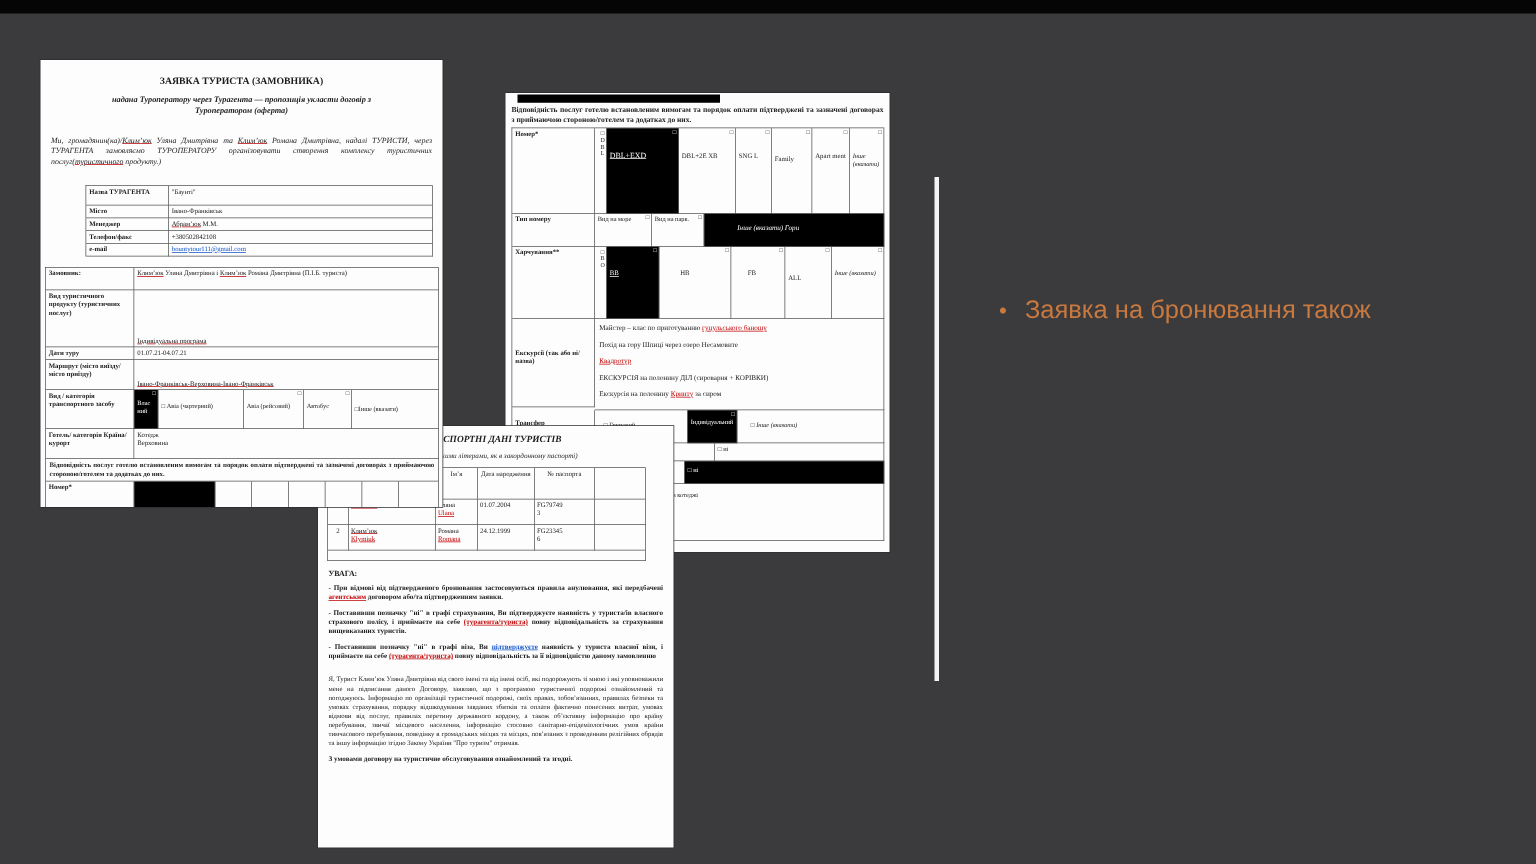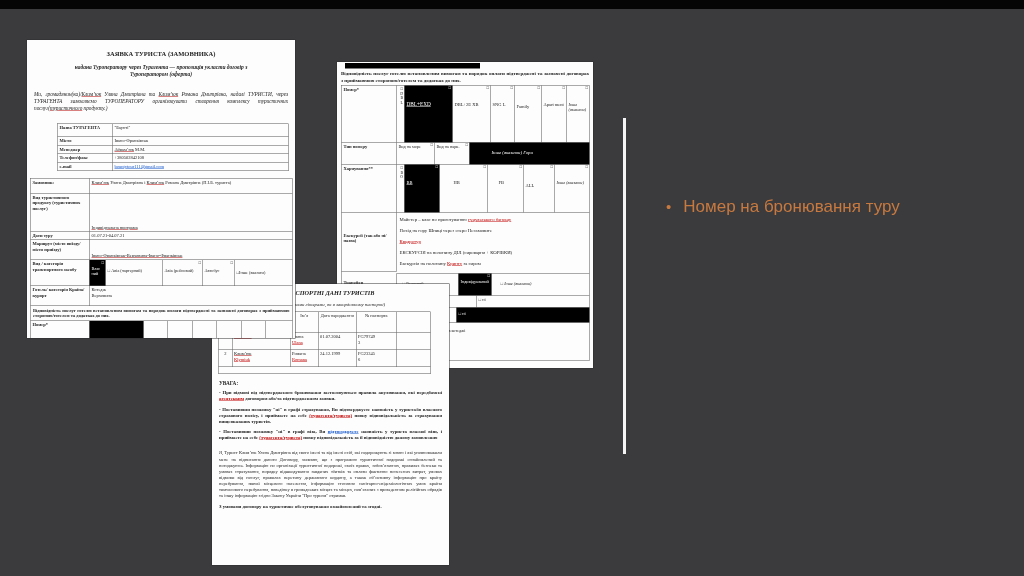--- a/index.html
+++ b/index.html
@@ -306,15 +306,15 @@
         <div class="td" style="width:49px;"></div>
         <div class="td" style="width:49px;"></div>
         <div class="td" style="flex:1;"></div>
       </div>
     </div>
   </section>
 
   <div class="divider"></div>
   <div class="bullet-line">
     <span class="bullet-dot">•</span>
-    <span class="bullet-text">Номер на бронювання туру</span>
+    <span class="bullet-text">Заявка на бронювання також</span>
   </div>
 </div>
 
 </body></html>

